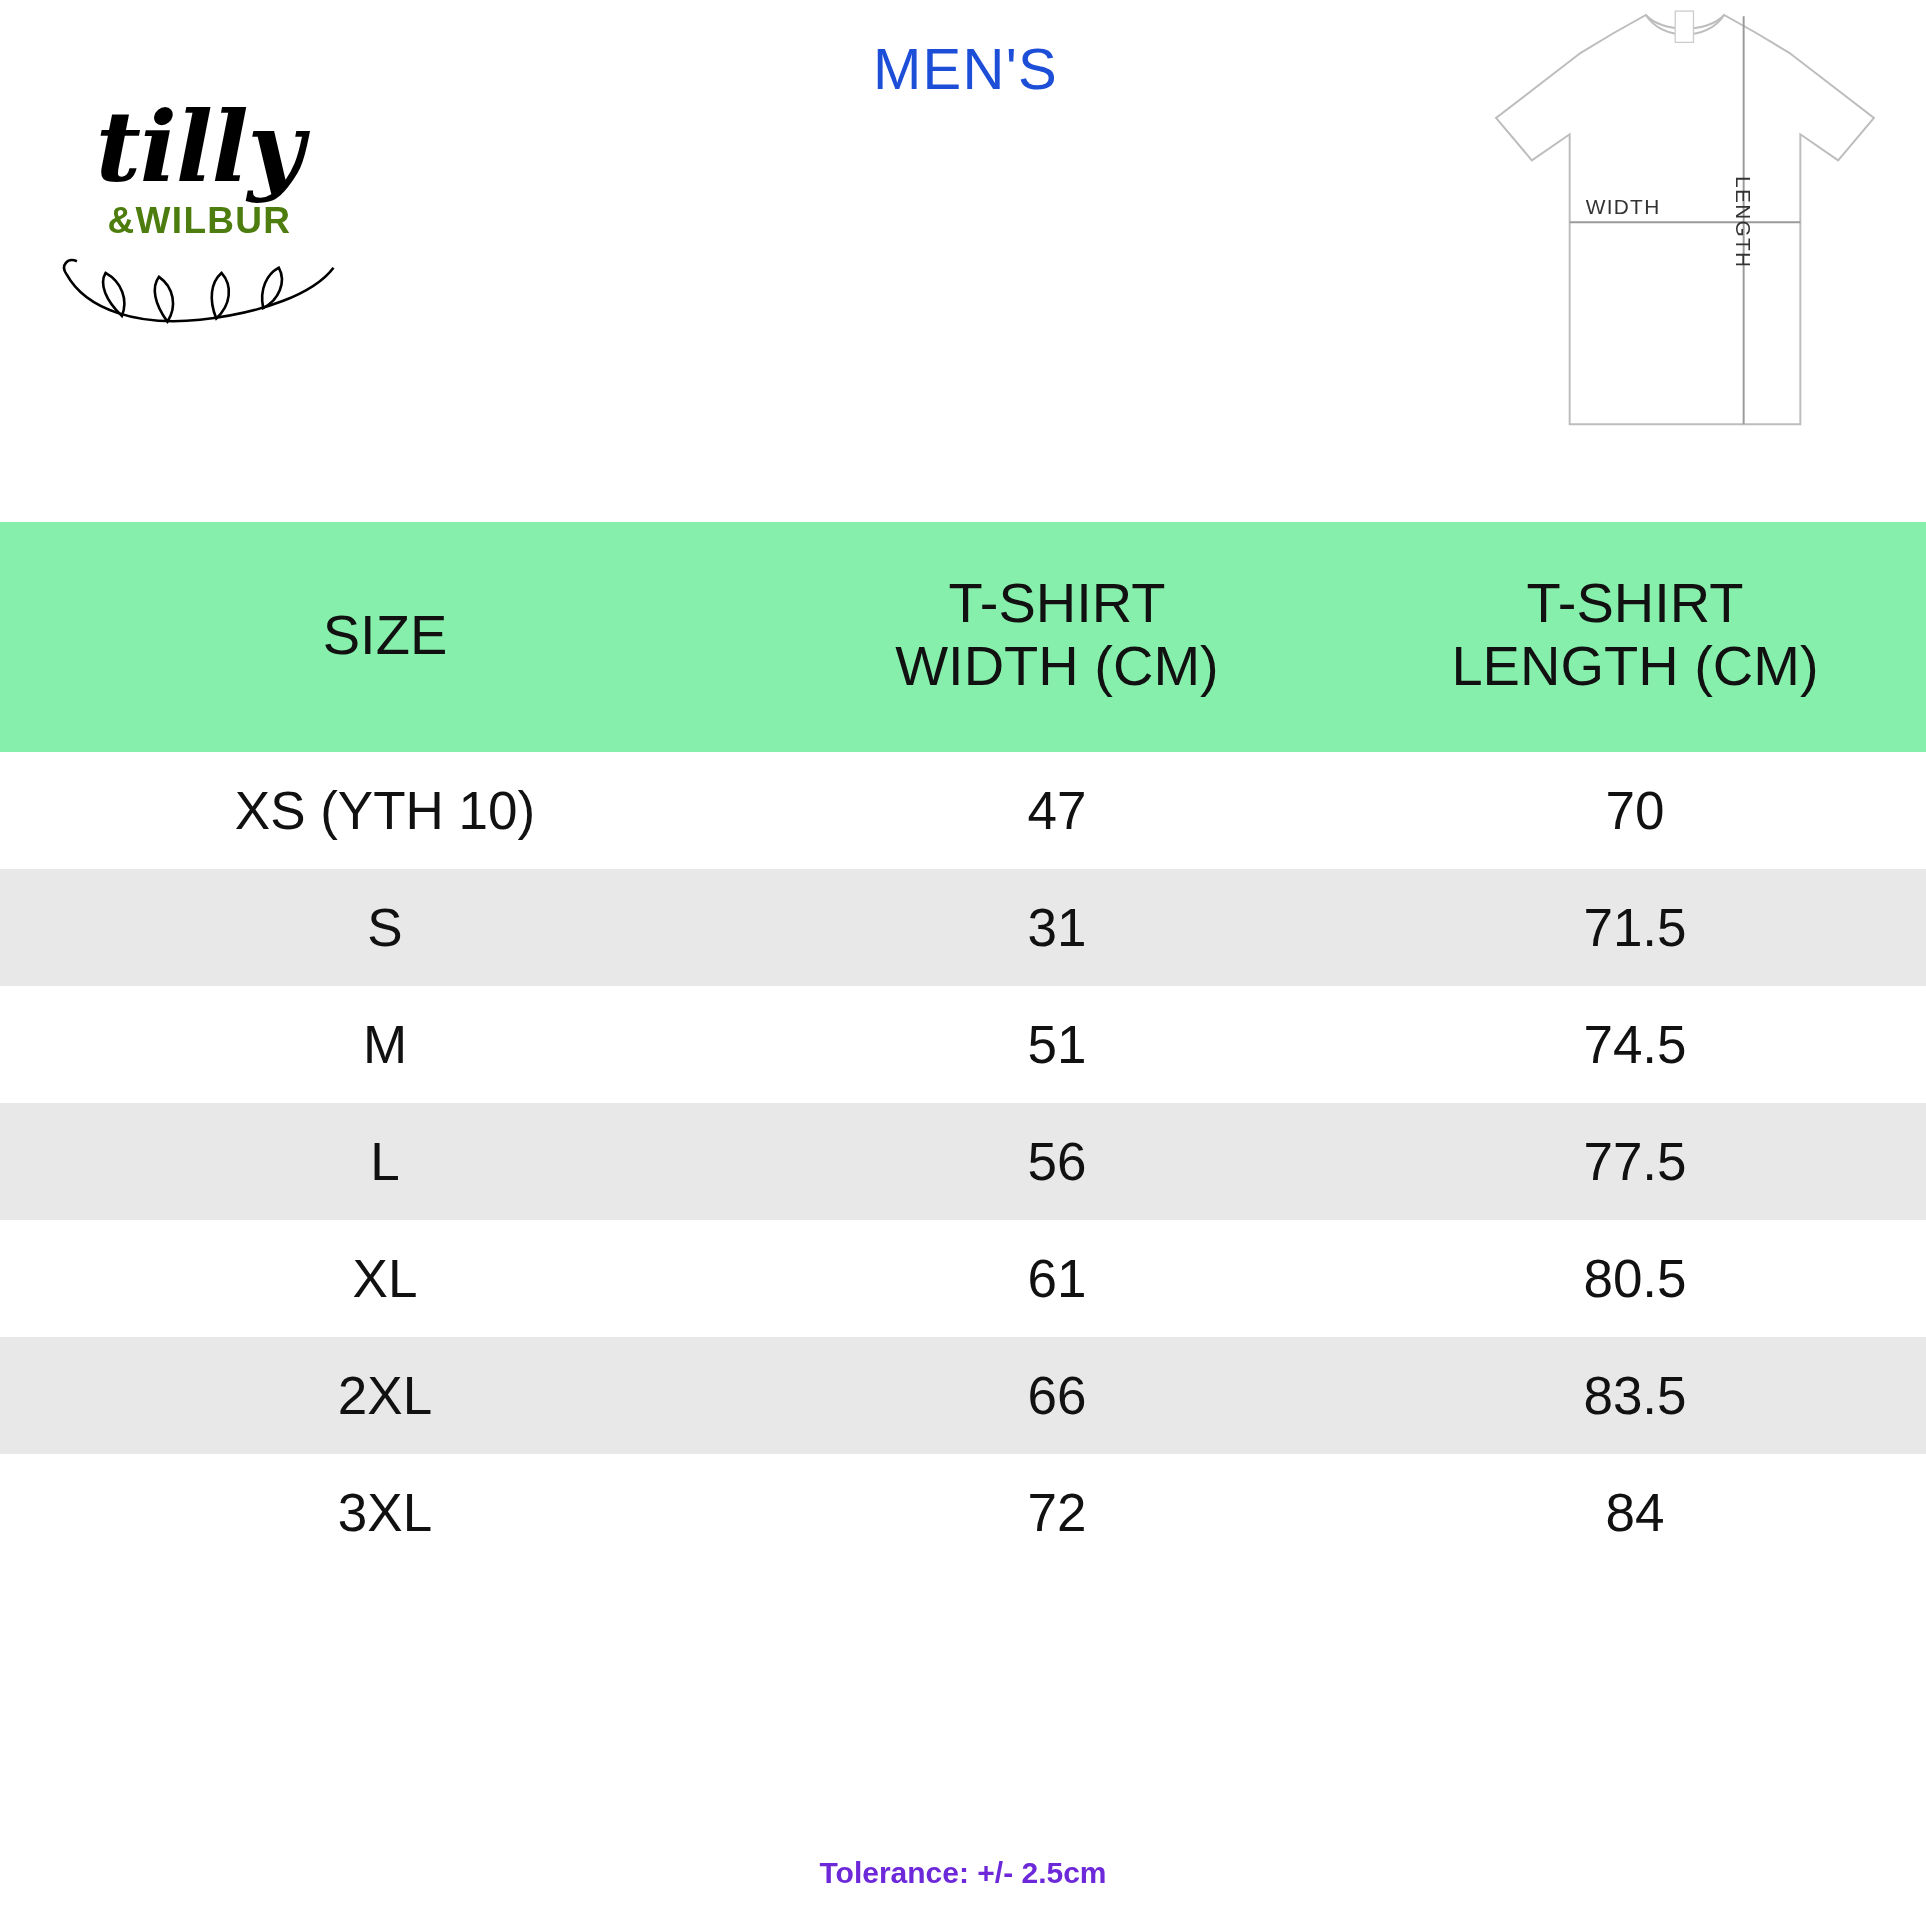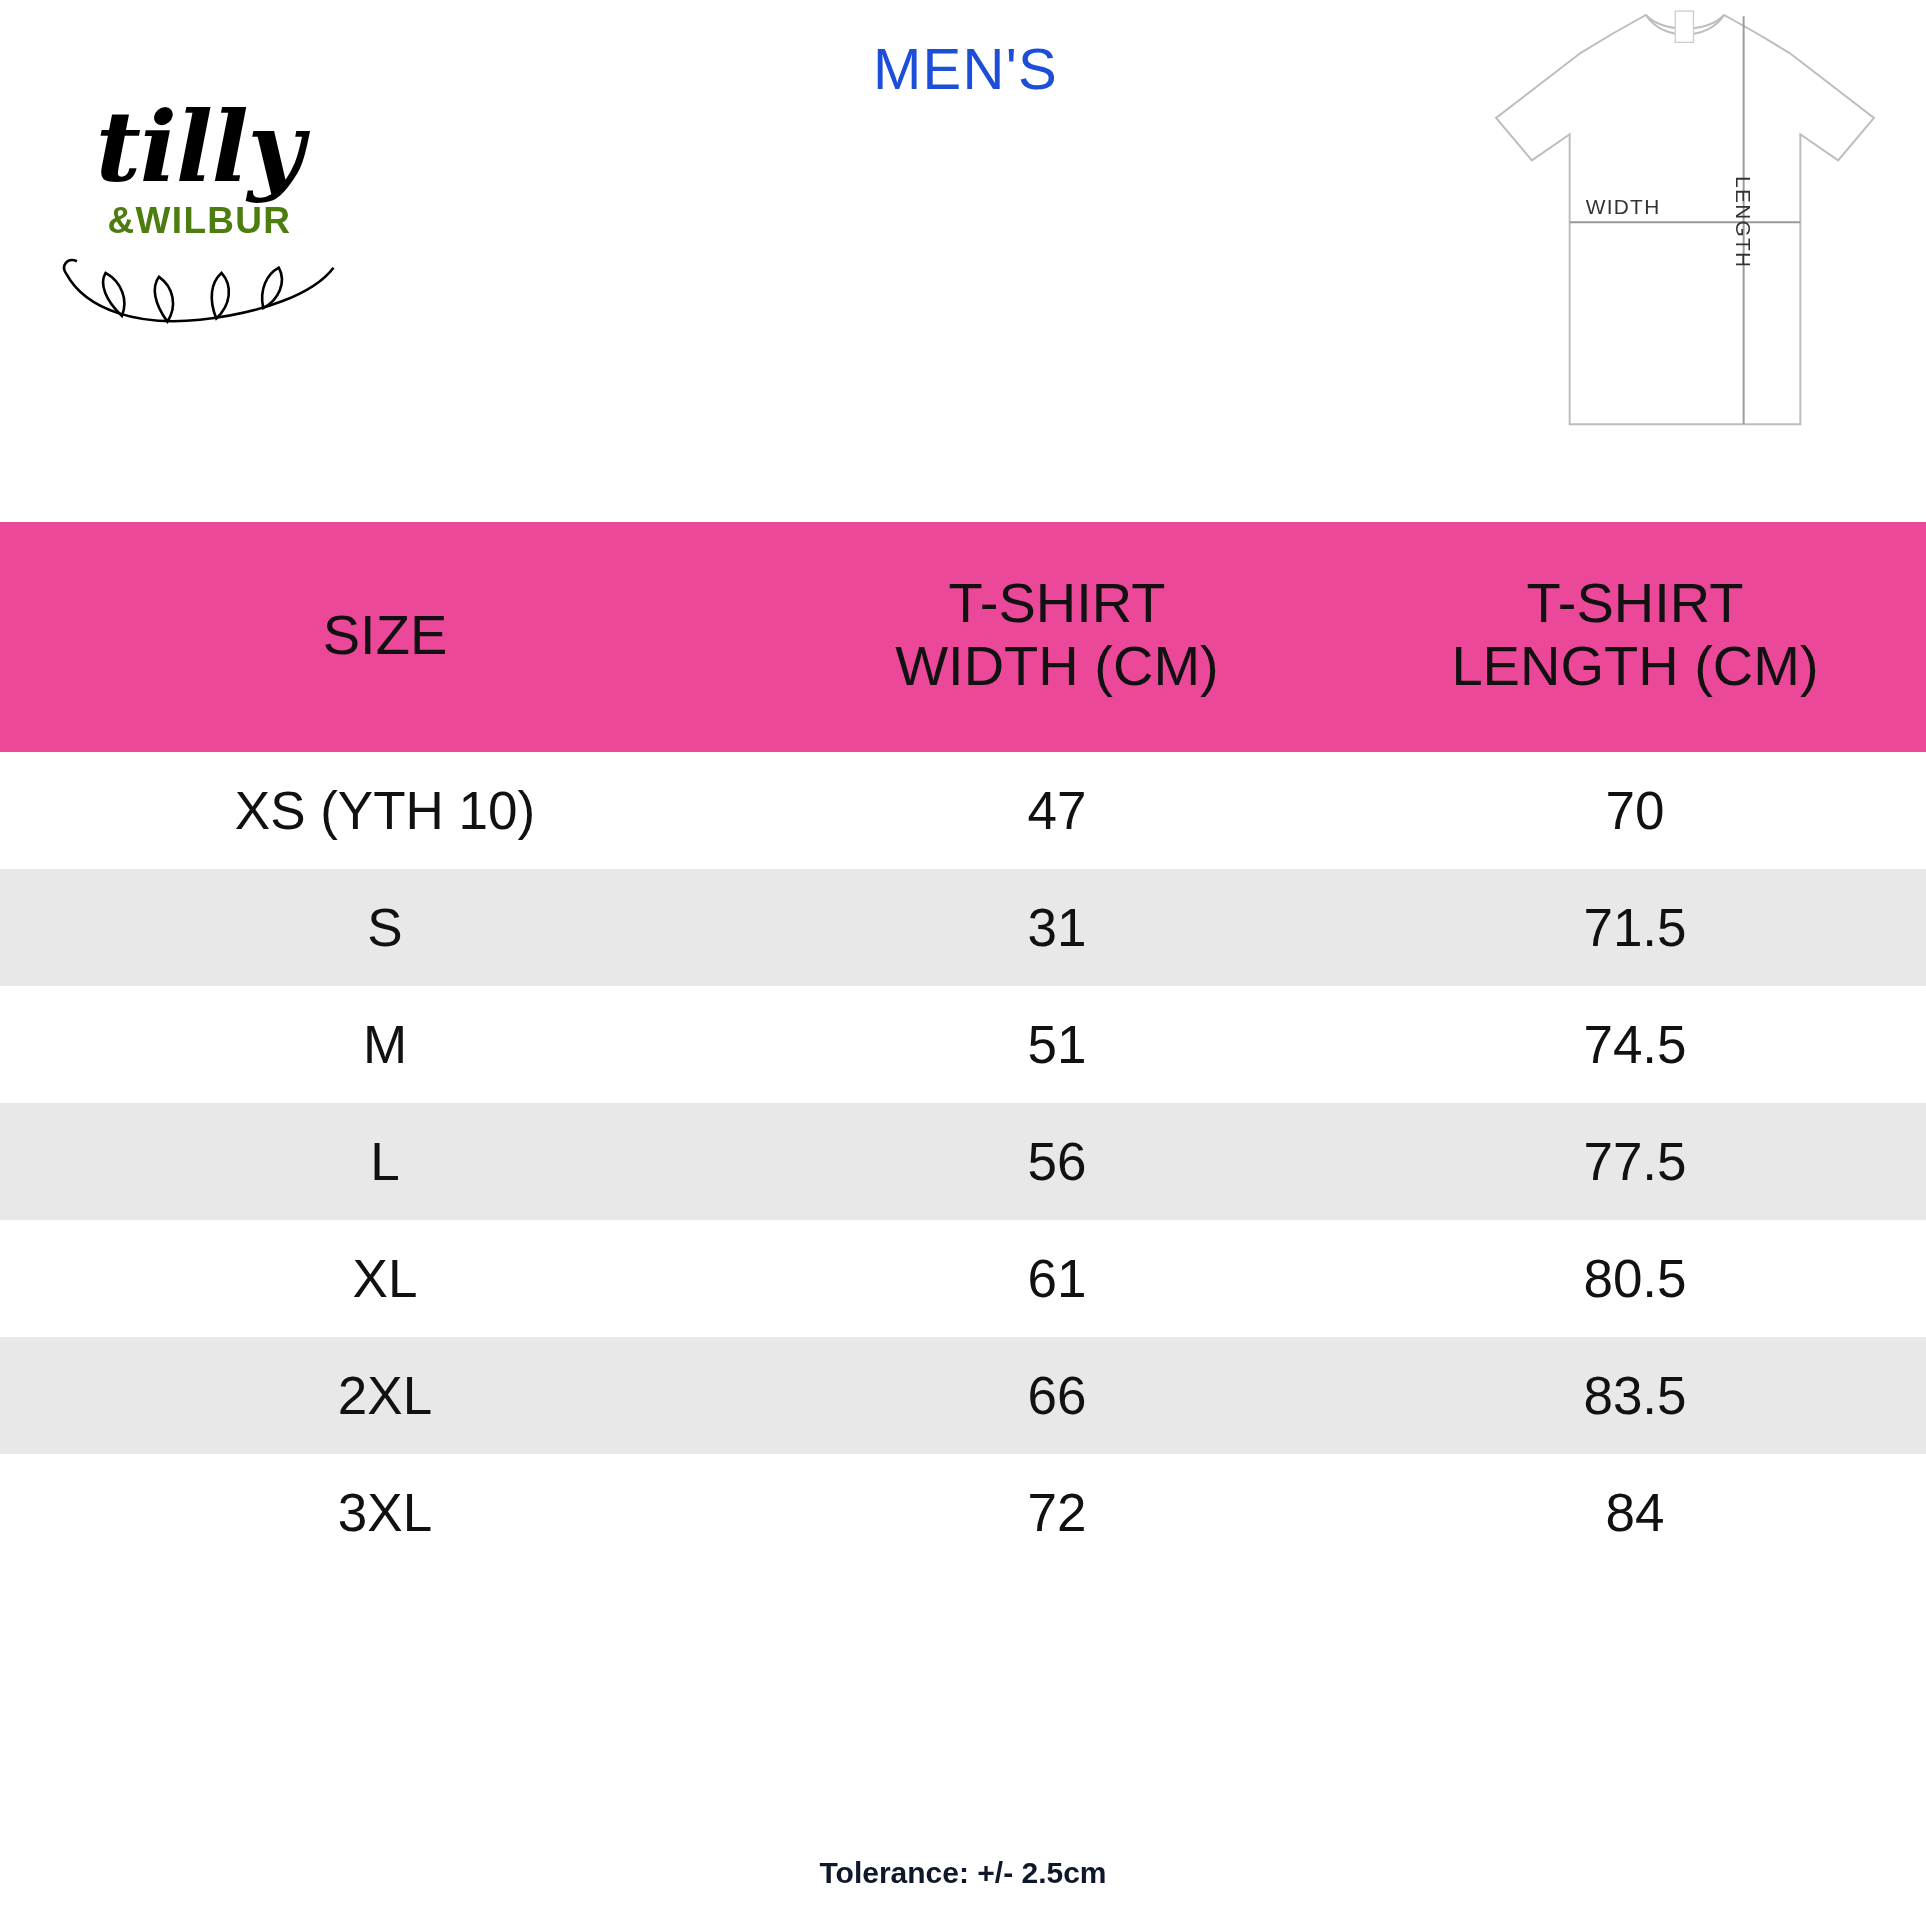--- a/index.html
+++ b/index.html
@@ -93,21 +93,21 @@
     width: 1926px;
     border-collapse: collapse;
     table-layout: fixed;
   }
   .size-table th, .size-table td {
     text-align: center;
     font-family: "Liberation Sans", sans-serif;
     color: #111;
   }
   .size-table thead th {
-    background: #ec4899;
+    background: #86efac;
     font-size: 56px;
     font-weight: normal;
     padding: 25px 6.5px 29px 6.5px;
     line-height: 1.12;
     height: 176px;
     vertical-align: middle;
   }
   .size-table tbody td {
     font-size: 53px;
     font-weight: normal;
@@ -125,21 +125,21 @@
   
   .footer-note {
     position: absolute;
     left: 0;
     top: 1856px;
     width: 1926px;
     text-align: center;
     font-family: "Liberation Sans", sans-serif;
     font-weight: bold;
     font-size: 30px;
-    color: #0f172a;
+    color: #6d28d9;
   }
 </style>
 </head>
 <body>
 
 <div class="header">
 
   <div class="brand-logo">
     <div class="brand-name">tilly</div>
     <div class="brand-sub">&amp;WILBUR</div>

